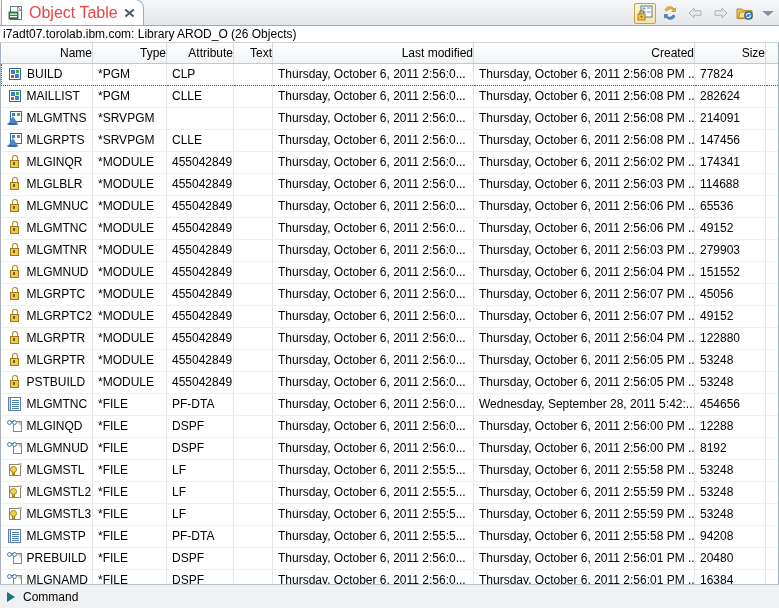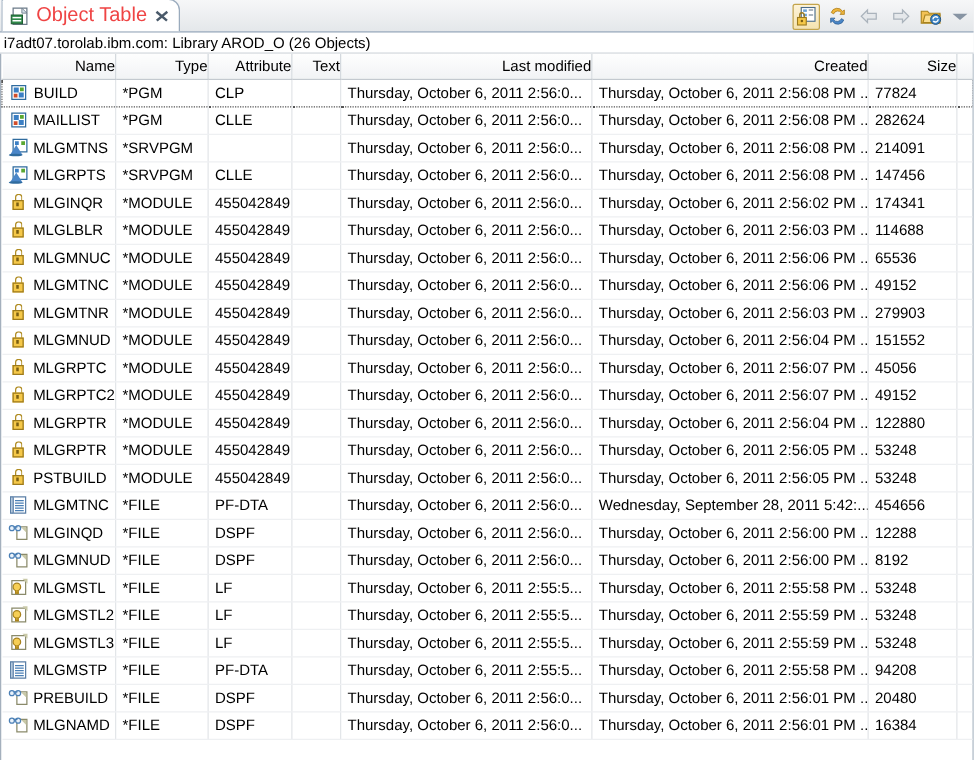--- a/index.html
+++ b/index.html
@@ -850,14 +850,18 @@
             <td></td>
             <td>Thursday, October 6, 2011 2:56:0...</td>
             <td>Thursday, October 6, 2011 2:56:01 PM ...</td>
             <td>16384</td>
             <td></td>
           </tr>
         </tbody>
     </table>
   </div>
 
+  <div class="cmdbar">
+    <span class="cmd-tri"></span>
+    <span class="cmd-label">Command</span>
+  </div>
 
 </div>
 
 </body></html>

